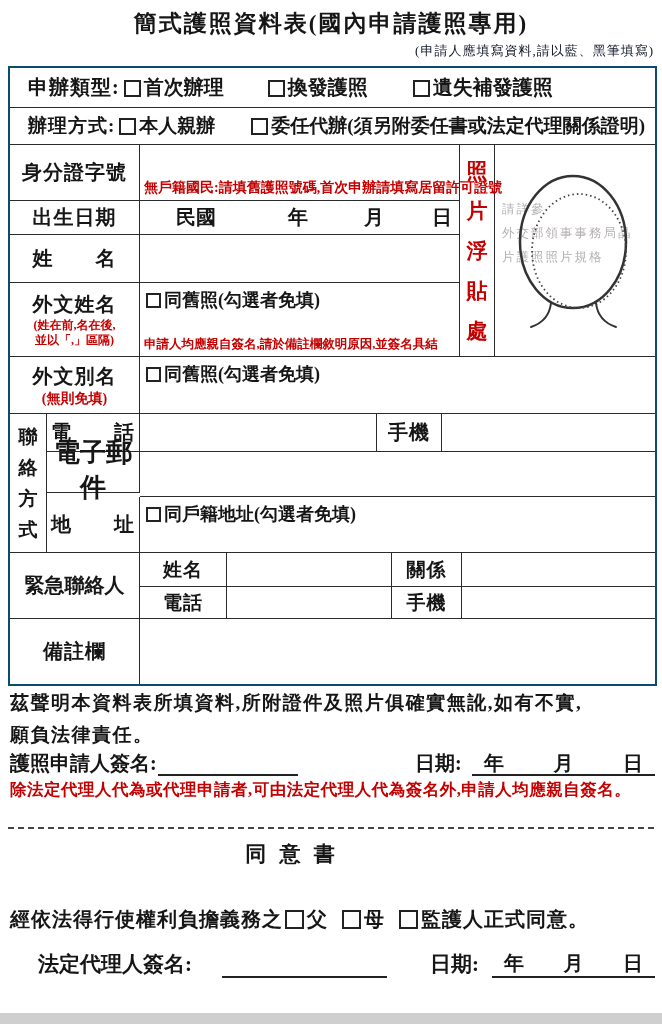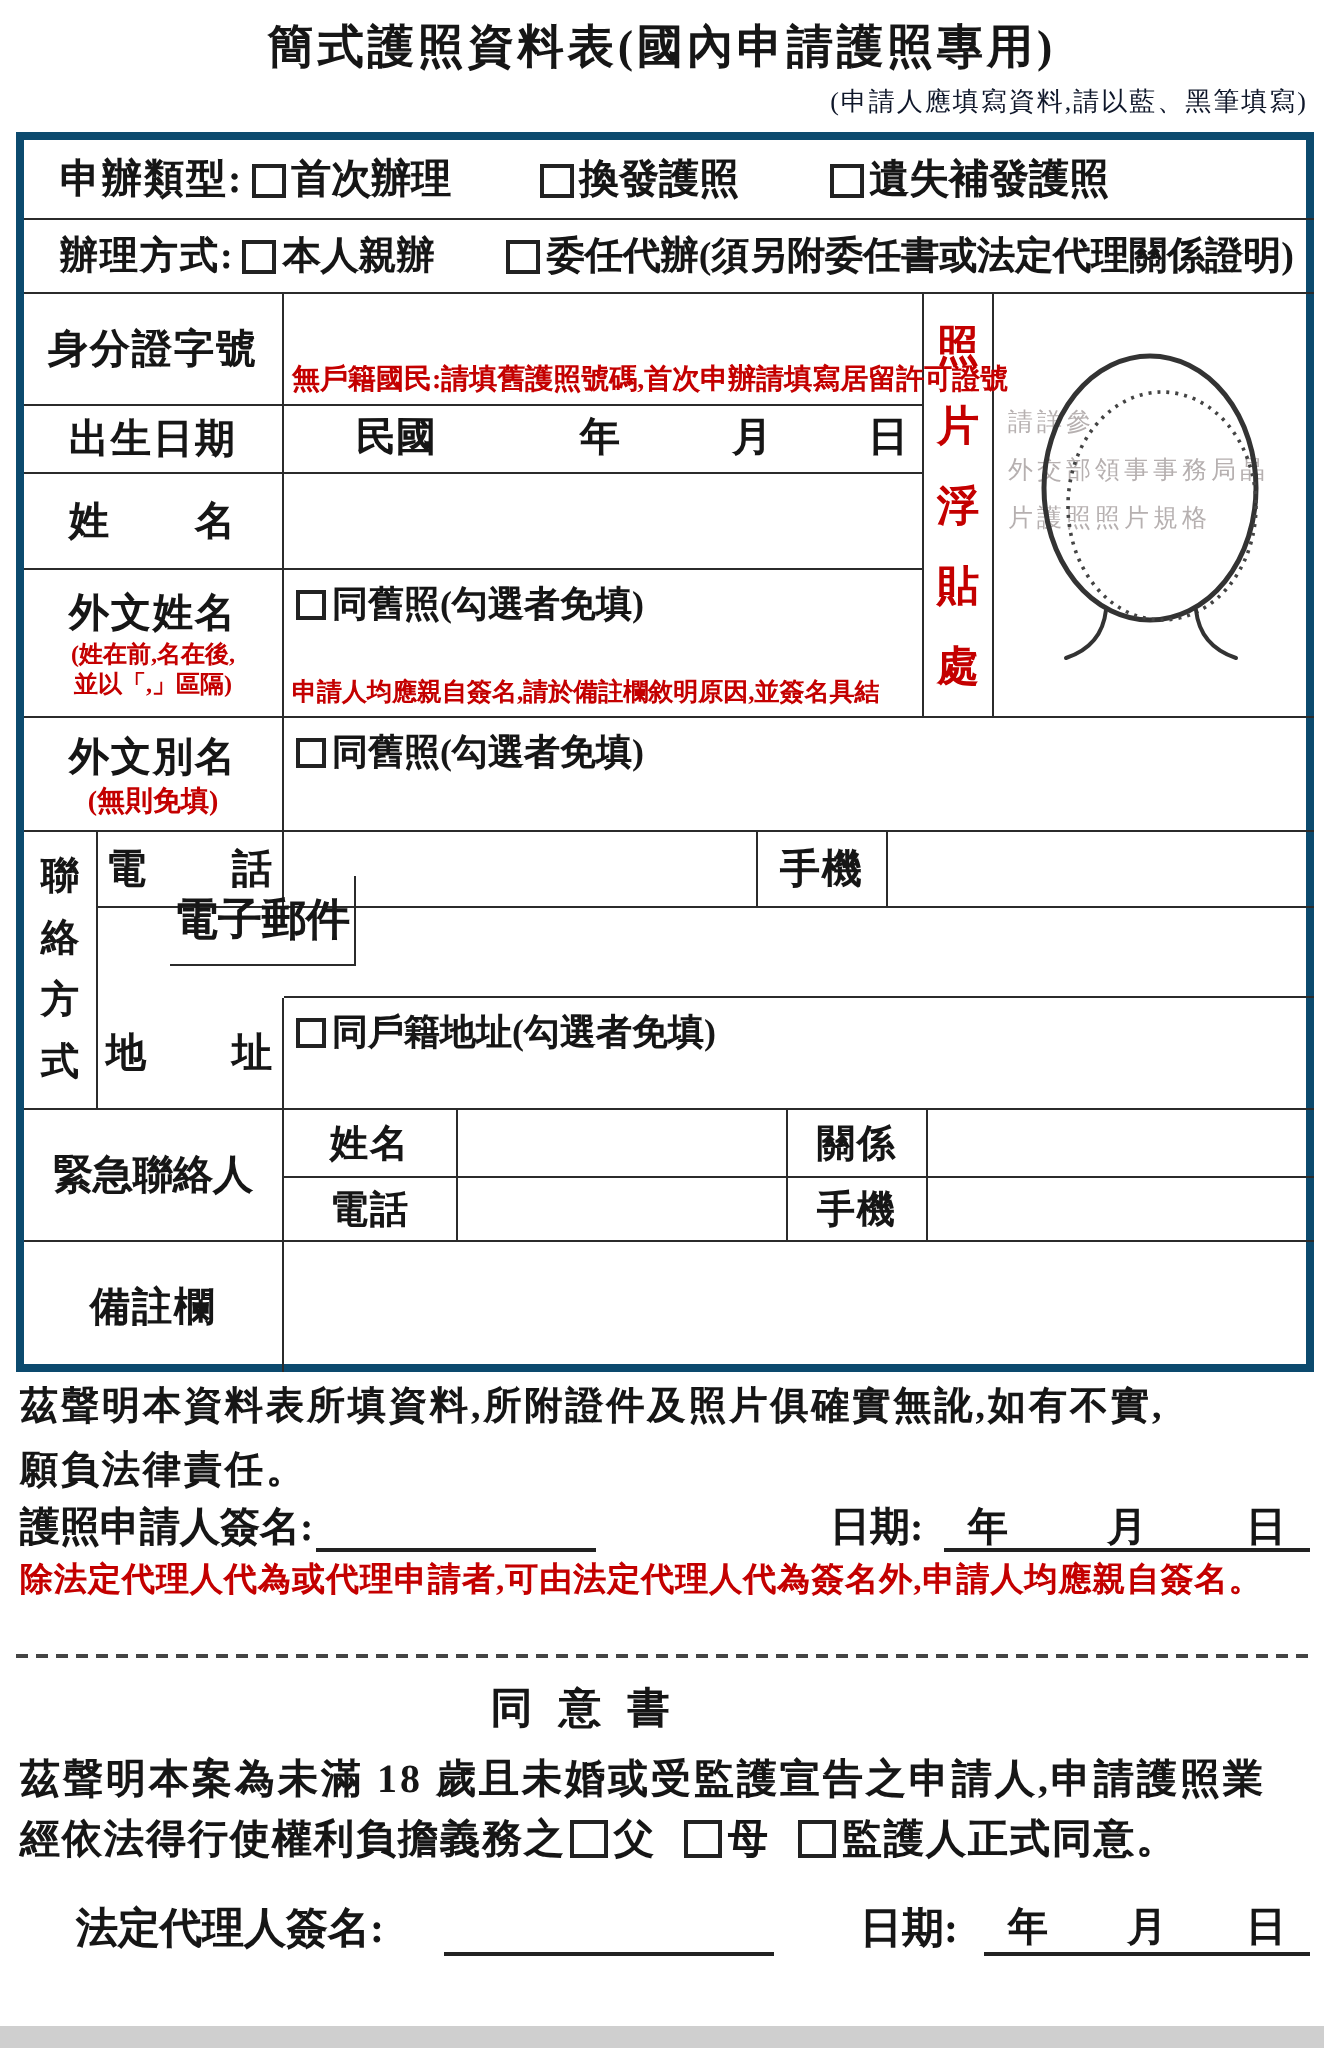--- a/index.html
+++ b/index.html
@@ -4,21 +4,21 @@
 <style>
   html,body{margin:0;padding:0;background:#ffffff;}
   .page{
     position:relative;width:662px;height:1024px;background:#ffffff;overflow:hidden;
     font-family:"Liberation Serif","DejaVu Serif",serif;color:#161616;
   }
   .title{position:absolute;top:8px;left:0;width:662px;text-align:center;
     font-size:23px;font-weight:bold;letter-spacing:2px;}
   .subtitle{position:absolute;top:42px;right:8px;font-size:13px;color:#0f172a;letter-spacing:1px;}
   .tbl{position:absolute;left:8px;top:66px;width:649px;height:620px;
-    border:4px solid #0c4a6e;box-sizing:border-box;}
+    border:2px solid #0c4a6e;box-sizing:border-box;}
   .cell{position:absolute;box-sizing:border-box;
     border-right:1.5px solid #2b2b2b;border-bottom:1.5px solid #2b2b2b;}
   .nr{border-right:none}.nb{border-bottom:none}
   .lab{display:flex;align-items:center;justify-content:center;flex-direction:column;
     font-size:20px;font-weight:600;letter-spacing:1px;text-align:center;}
   .sublab{font-size:19px;}
   .red{color:#c40000;}
   .cb{display:inline-block;width:17px;height:17px;border:2px solid #222;
     background:#fff;vertical-align:-3px;margin-right:3px;box-sizing:border-box;}
   .cb.small{width:15px;height:15px;vertical-align:-2px;}
@@ -132,21 +132,21 @@
     </div>
     <div class="cell lab" style="left:37px;top:346px;width:93px;height:38px;">
       <span>電　　話</span>
     </div>
     <div class="cell" style="left:130px;top:346px;width:237px;height:38px;"></div>
     <div class="cell lab" style="left:367px;top:346px;width:65px;height:38px;">
       <span>手機</span>
     </div>
     <div class="cell nr" style="left:432px;top:346px;width:213px;height:38px;"></div>
 
-    <div class="cell lab" style="left:37px;top:368px;width:93px;height:45px;font-size:22px;letter-spacing:0;margin-left:36px;">
+    <div class="cell lab" style="left:37px;top:380px;width:93px;height:45px;font-size:26px;letter-spacing:0;">
       <span>電子郵件</span>
     </div>
     <div class="cell nr" style="left:130px;top:384px;width:515px;height:45px;"></div>
 
     <div class="cell lab" style="left:37px;top:429px;width:93px;height:56px;">
       <span>地　　址</span>
     </div>
     <div class="cell nr" style="left:130px;top:429px;width:515px;height:56px;font-family:Liberation Serif, serif;">
       <span class="cbline"><span class="cb small"></span><span>同戶籍地址(勾選者免填)</span></span>
     </div>
@@ -188,21 +188,20 @@
   <div class="datefield" style="left:472px;top:750px;width:183px;height:26px;">
     <span>年</span>
     <span>月</span>
     <span>日</span>
   </div>
   <div class="bodytext red" style="top:779px;font-size:16.5px;font-weight:bold;line-height:22px;letter-spacing:0.5px;">除法定代理人代為或代理申請者,可由法定代理人代為簽名外,申請人均應親自簽名。</div>
 
   <div class="dashline" style="top:827px;"></div>
 
   <div class="consent-title" style="top:840px;">同 意 書</div>
-  <div class="bodytext" style="top:876px;font-size:20px;">茲聲明本案為未滿 18 歲且未婚或受監護宣告之申請人,申請護照業</div>
   <div class="consent-line2">
     <span>經依法得行使權利負擔義務之</span>
     <span class="cb" style="width:19px;height:19px;margin-left:2px;"></span>
     <span>父</span>
     <span class="cb" style="width:19px;height:19px;margin-left:14px;"></span>
     <span>母</span>
     <span class="cb" style="width:19px;height:19px;margin-left:14px;"></span>
     <span>監護人正式同意。</span>
   </div>
 

